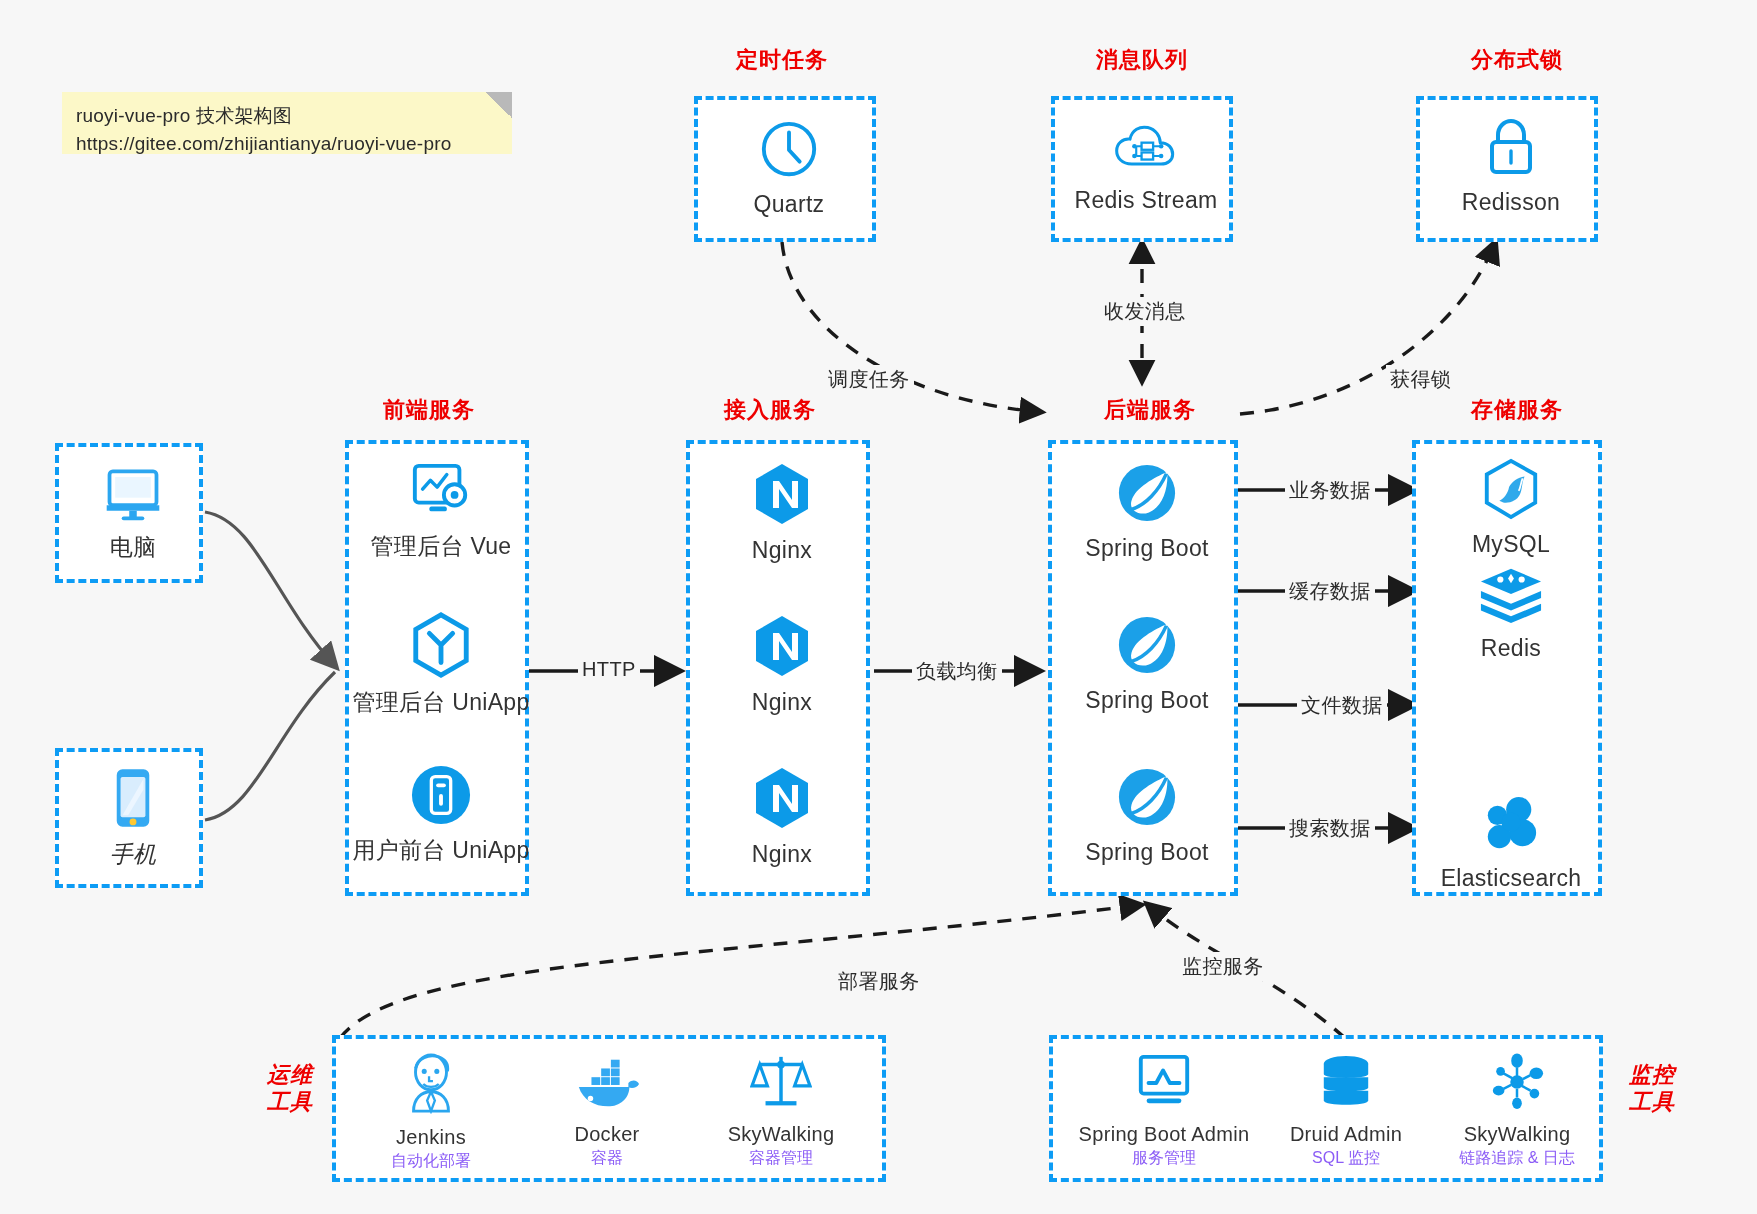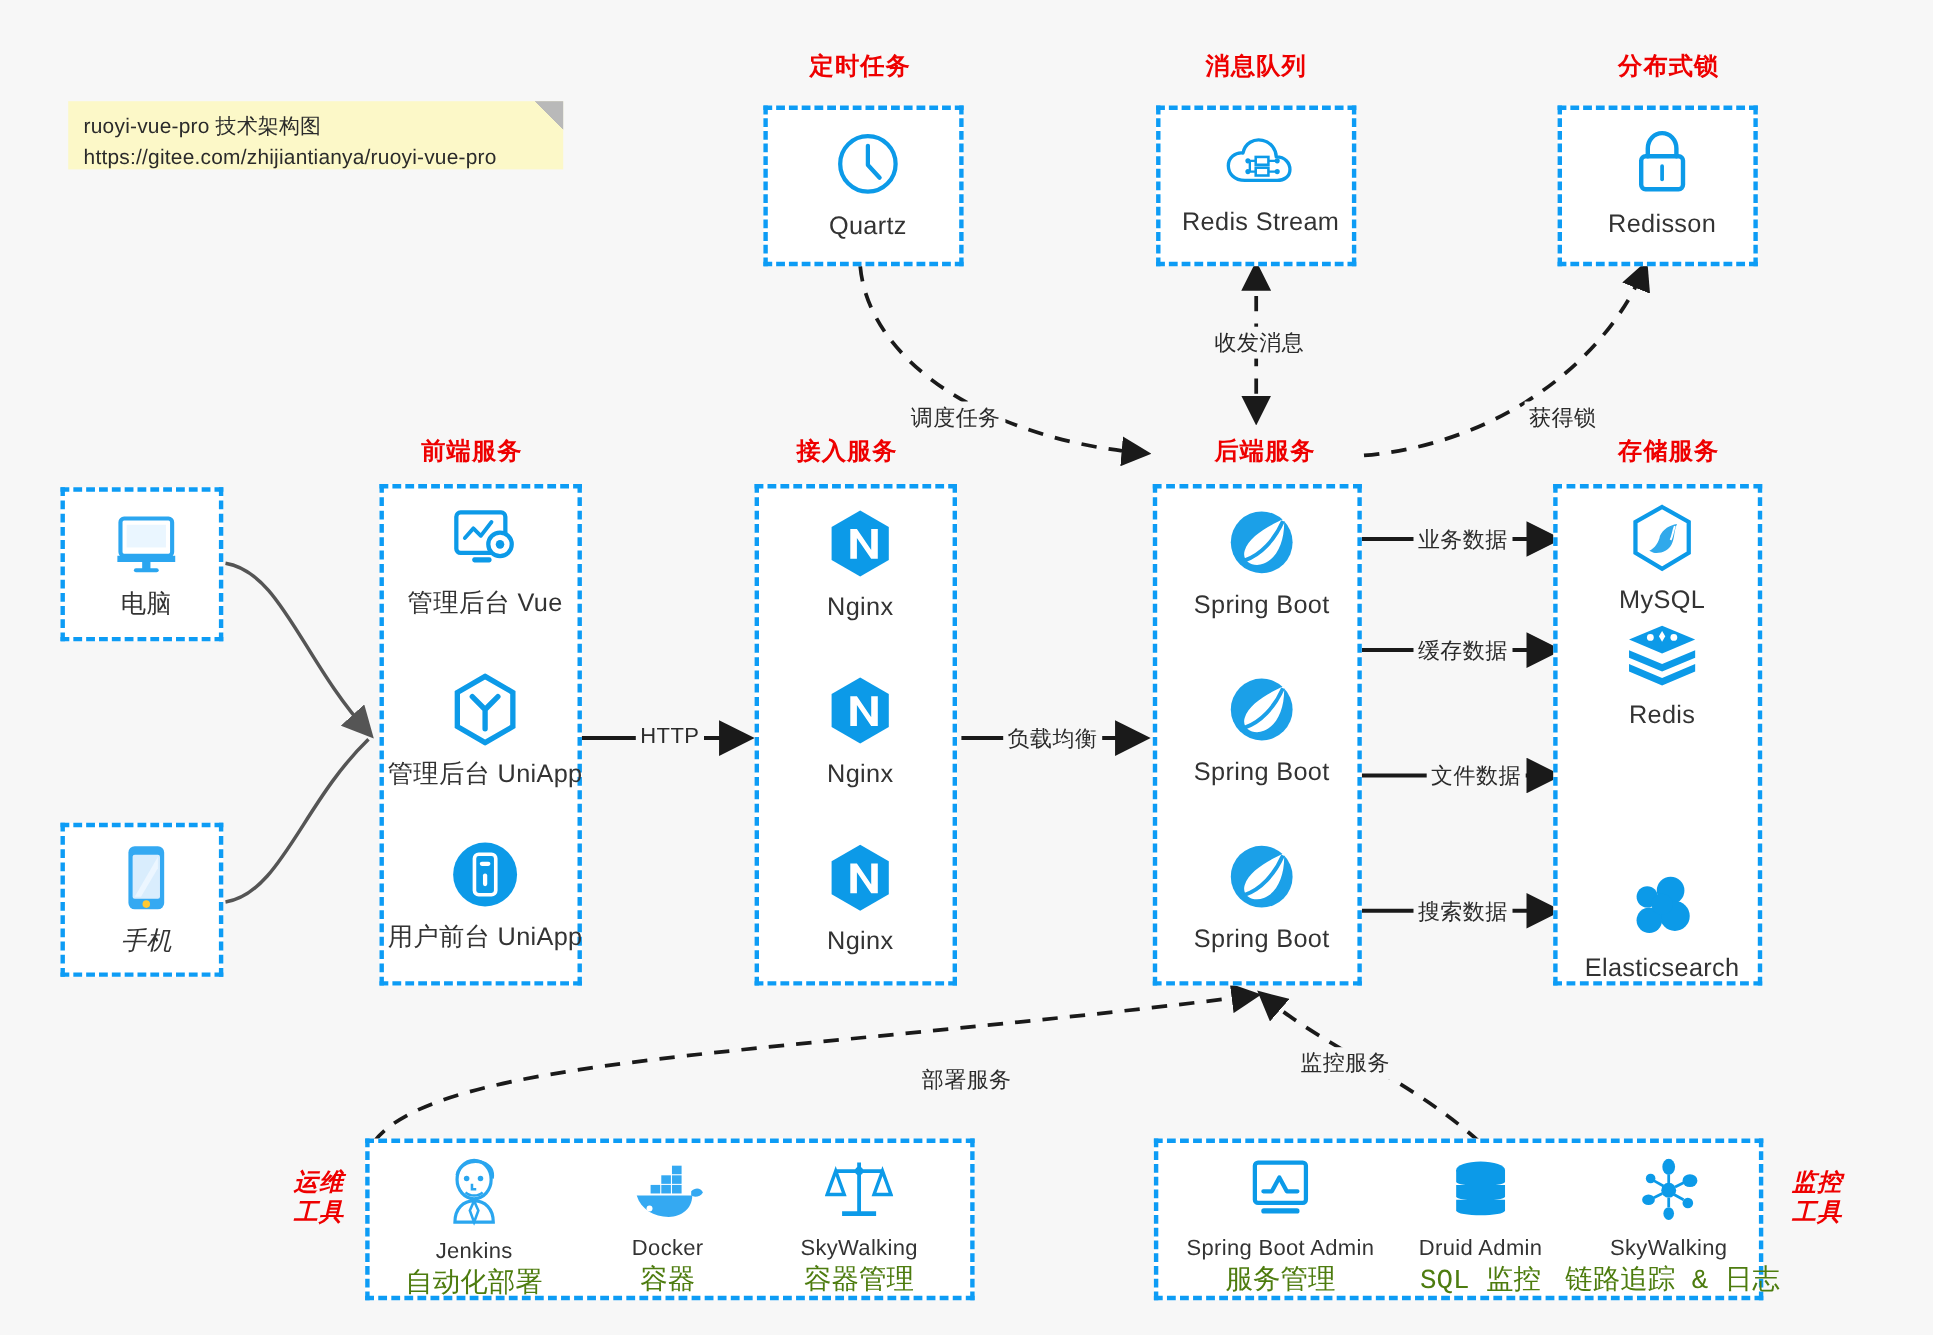--- a/index.html
+++ b/index.html
@@ -42,21 +42,21 @@
   }
 
   
   .node{position:absolute;text-align:center;}
   .node .ic{display:block;margin:0 auto;}
   .cap{
     font-size:23px;color:#333333;line-height:1.3;white-space:nowrap;
     margin-top:6px;letter-spacing:.3px;
   }
   .cap.sm{font-size:20px;}
-  .cap2{font-size:25px;color:#4d7c0f;line-height:1.32;white-space:nowrap;font-family:Liberation Mono, monospace;}
+  .cap2{font-size:16px;color:#8b5cf6;line-height:1.32;white-space:nowrap;}
 
   
   .elabel{
     position:absolute;font-size:20px;color:#2b2b2b;background:#f7f7f7;
     padding:1px 4px;white-space:nowrap;letter-spacing:.4px;
   }
 </style>
 </head>
 <body>
 

